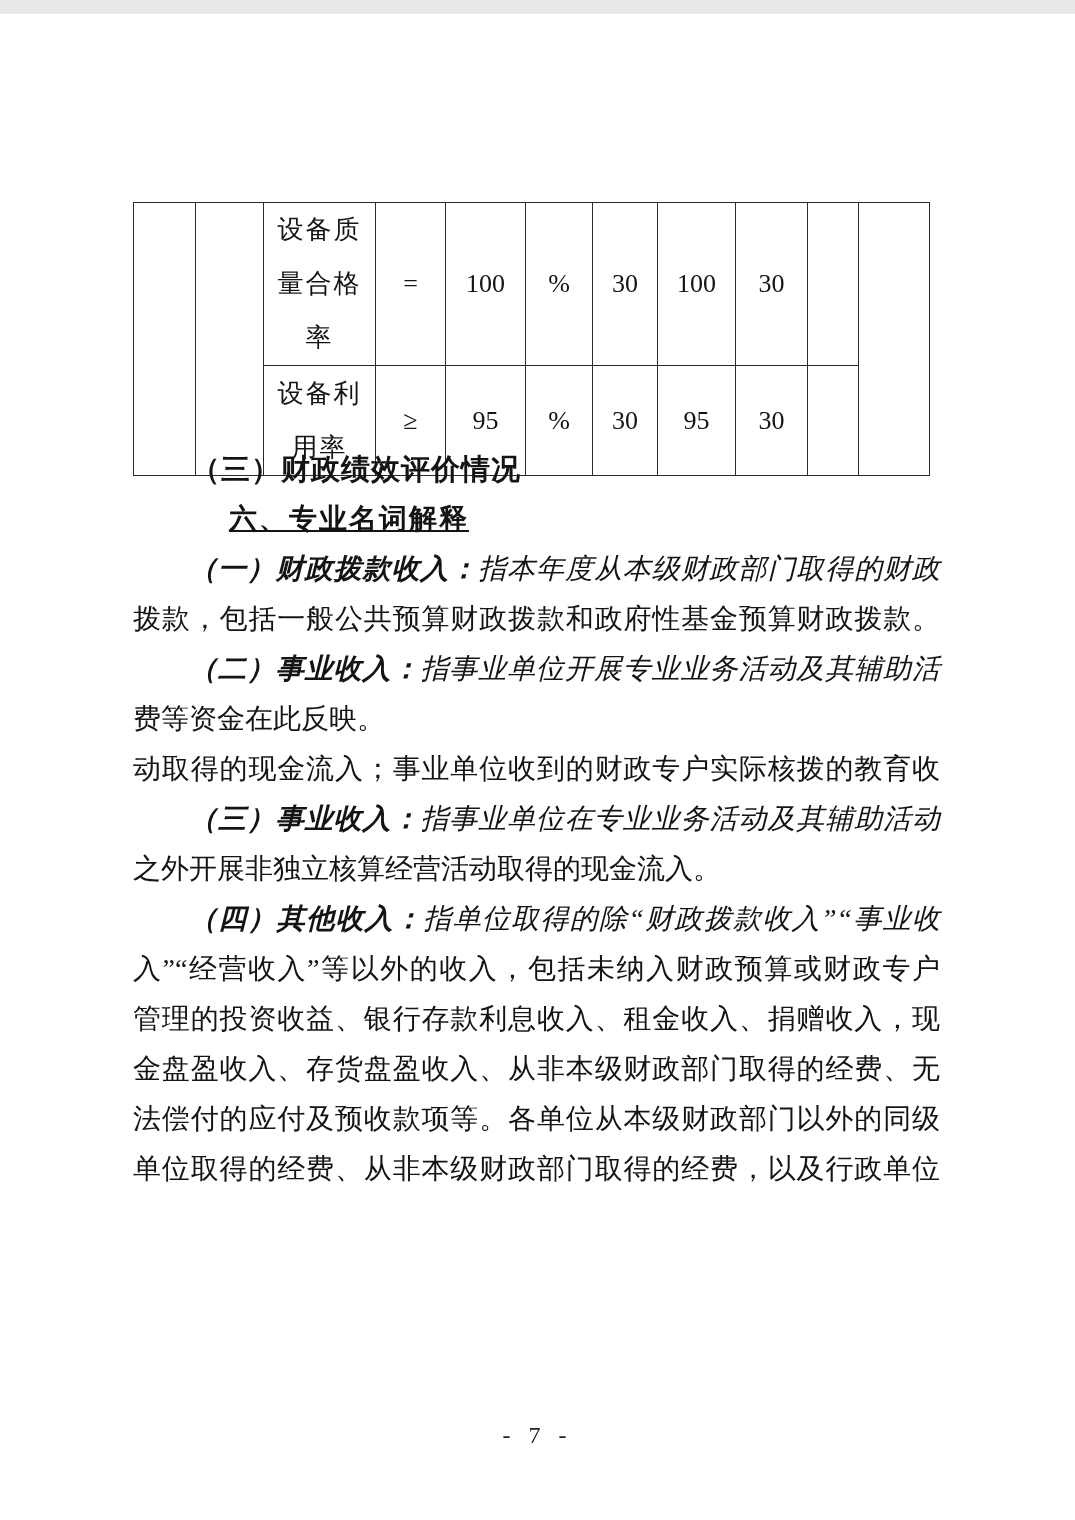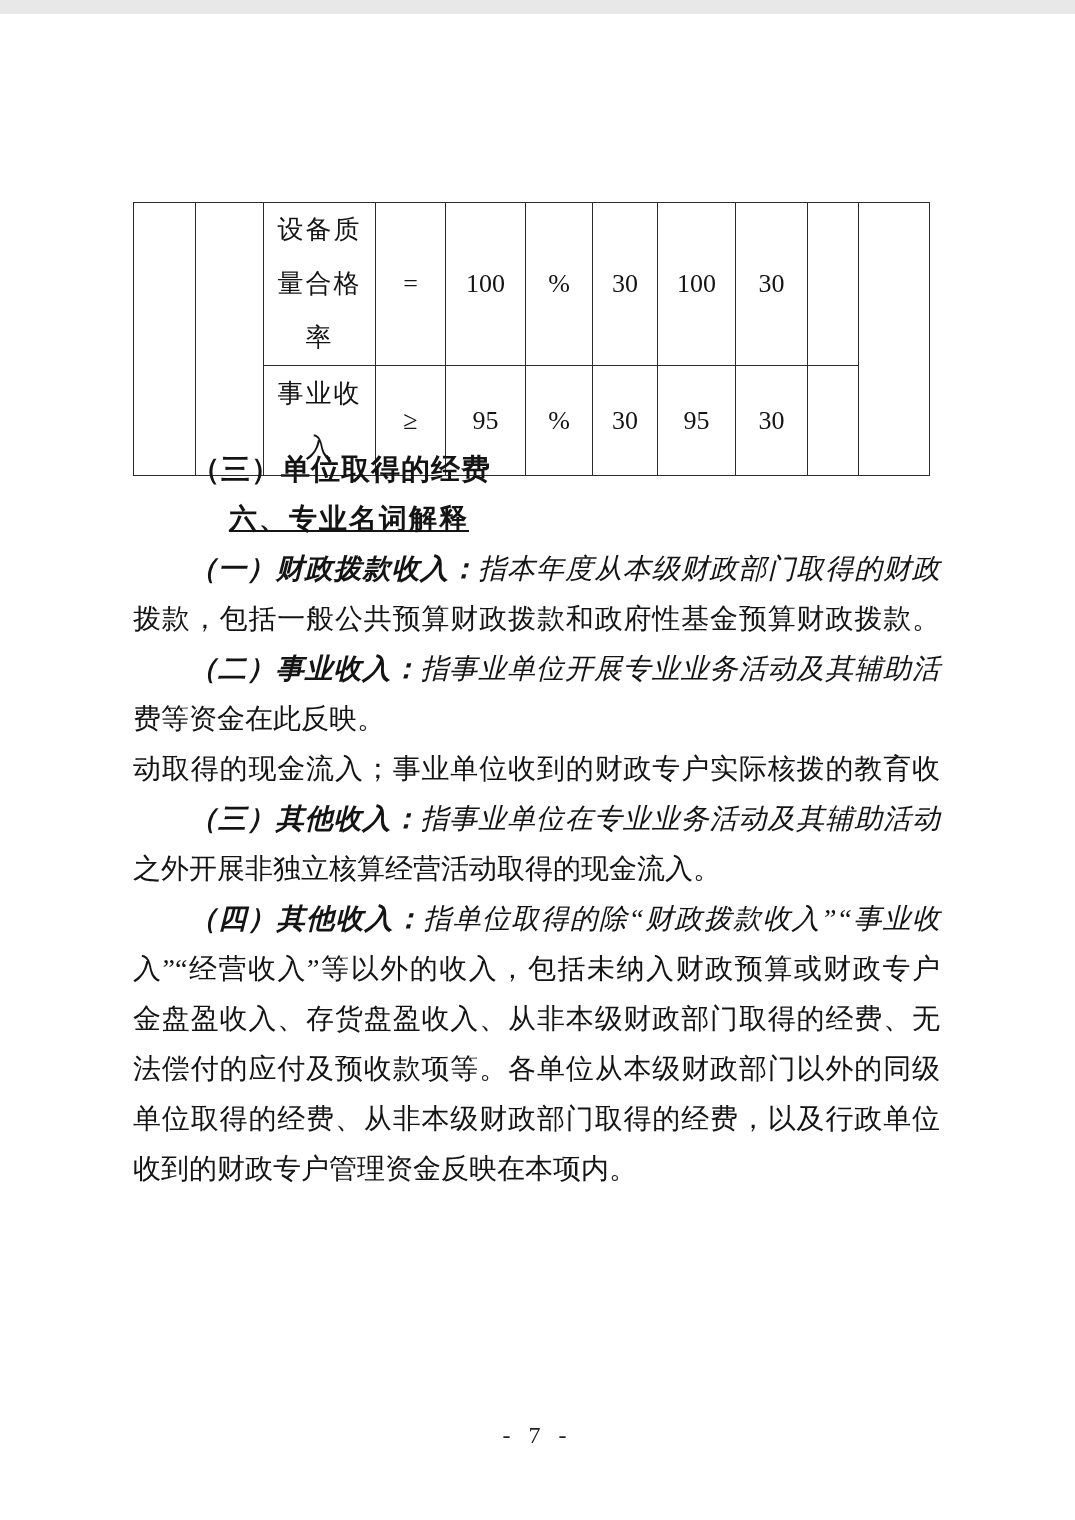--- a/index.html
+++ b/index.html
@@ -103,52 +103,52 @@
         <td class="op">=</td>
         <td>100</td>
         <td>%</td>
         <td>30</td>
         <td>100</td>
         <td>30</td>
         <td></td>
         <td rowspan="2"></td>
       </tr>
       <tr class="r2">
-        <td class="ind">事业收入</td>
+        <td class="ind">设备利用率</td>
         <td class="op">≥</td>
         <td>95</td>
         <td>%</td>
         <td>30</td>
         <td>95</td>
         <td>30</td>
         <td></td>
       </tr>
     </tbody>
       </table>
   </div>
 
   <div class="doc">
 
-    <div class="line h3">（三）单位取得的经费</div>
+    <div class="line h3">（三）财政绩效评价情况</div>
     <div class="line h6">六、专业名词解释</div>
 
     <div class="line indent fill"><span class="lead">（一）财政拨款收入：</span><span>指本年度从本级财政部门取得的财政</span></div>
     <div class="line fill"><span>拨款，包括一般公共预算财政拨款和政府性基金预算财政拨款。</span></div>
 
     <div class="line indent fill"><span class="lead">（二）事业收入：</span><span>指事业单位开展专业业务活动及其辅助活</span></div>
     <div class="line"><span>费等资金在此反映。</span></div>
     <div class="line fill"><span>动取得的现金流入；事业单位收到的财政专户实际核拨的教育收</span></div>
 
-    <div class="line indent fill"><span class="lead">（三）其他收入：</span><span>指事业单位在专业业务活动及其辅助活动</span></div>
+    <div class="line indent fill"><span class="lead">（三）事业收入：</span><span>指事业单位在专业业务活动及其辅助活动</span></div>
     <div class="line"><span>之外开展非独立核算经营活动取得的现金流入。</span></div>
 
     <div class="line indent fill"><span class="lead">（四）其他收入：</span><span>指单位取得的除“财政拨款收入”“事业收</span></div>
     <div class="line fill"><span>入”“经营收入”等以外的收入，包括未纳入财政预算或财政专户</span></div>
+    <div class="line fill"><span>管理的投资收益、银行存款利息收入、租金收入、捐赠收入，现</span></div>
     <div class="line fill"><span>金盘盈收入、存货盘盈收入、从非本级财政部门取得的经费、无</span></div>
     <div class="line fill"><span>法偿付的应付及预收款项等。各单位从本级财政部门以外的同级</span></div>
     <div class="line fill"><span>单位取得的经费、从非本级财政部门取得的经费，以及行政单位</span></div>
-    <div class="line"><span>收到的财政专户管理资金反映在本项内。</span></div>
 
   </div>
 
   <div class="pagenum">- 7 -</div>
 
 </div>
 
 </body></html>

